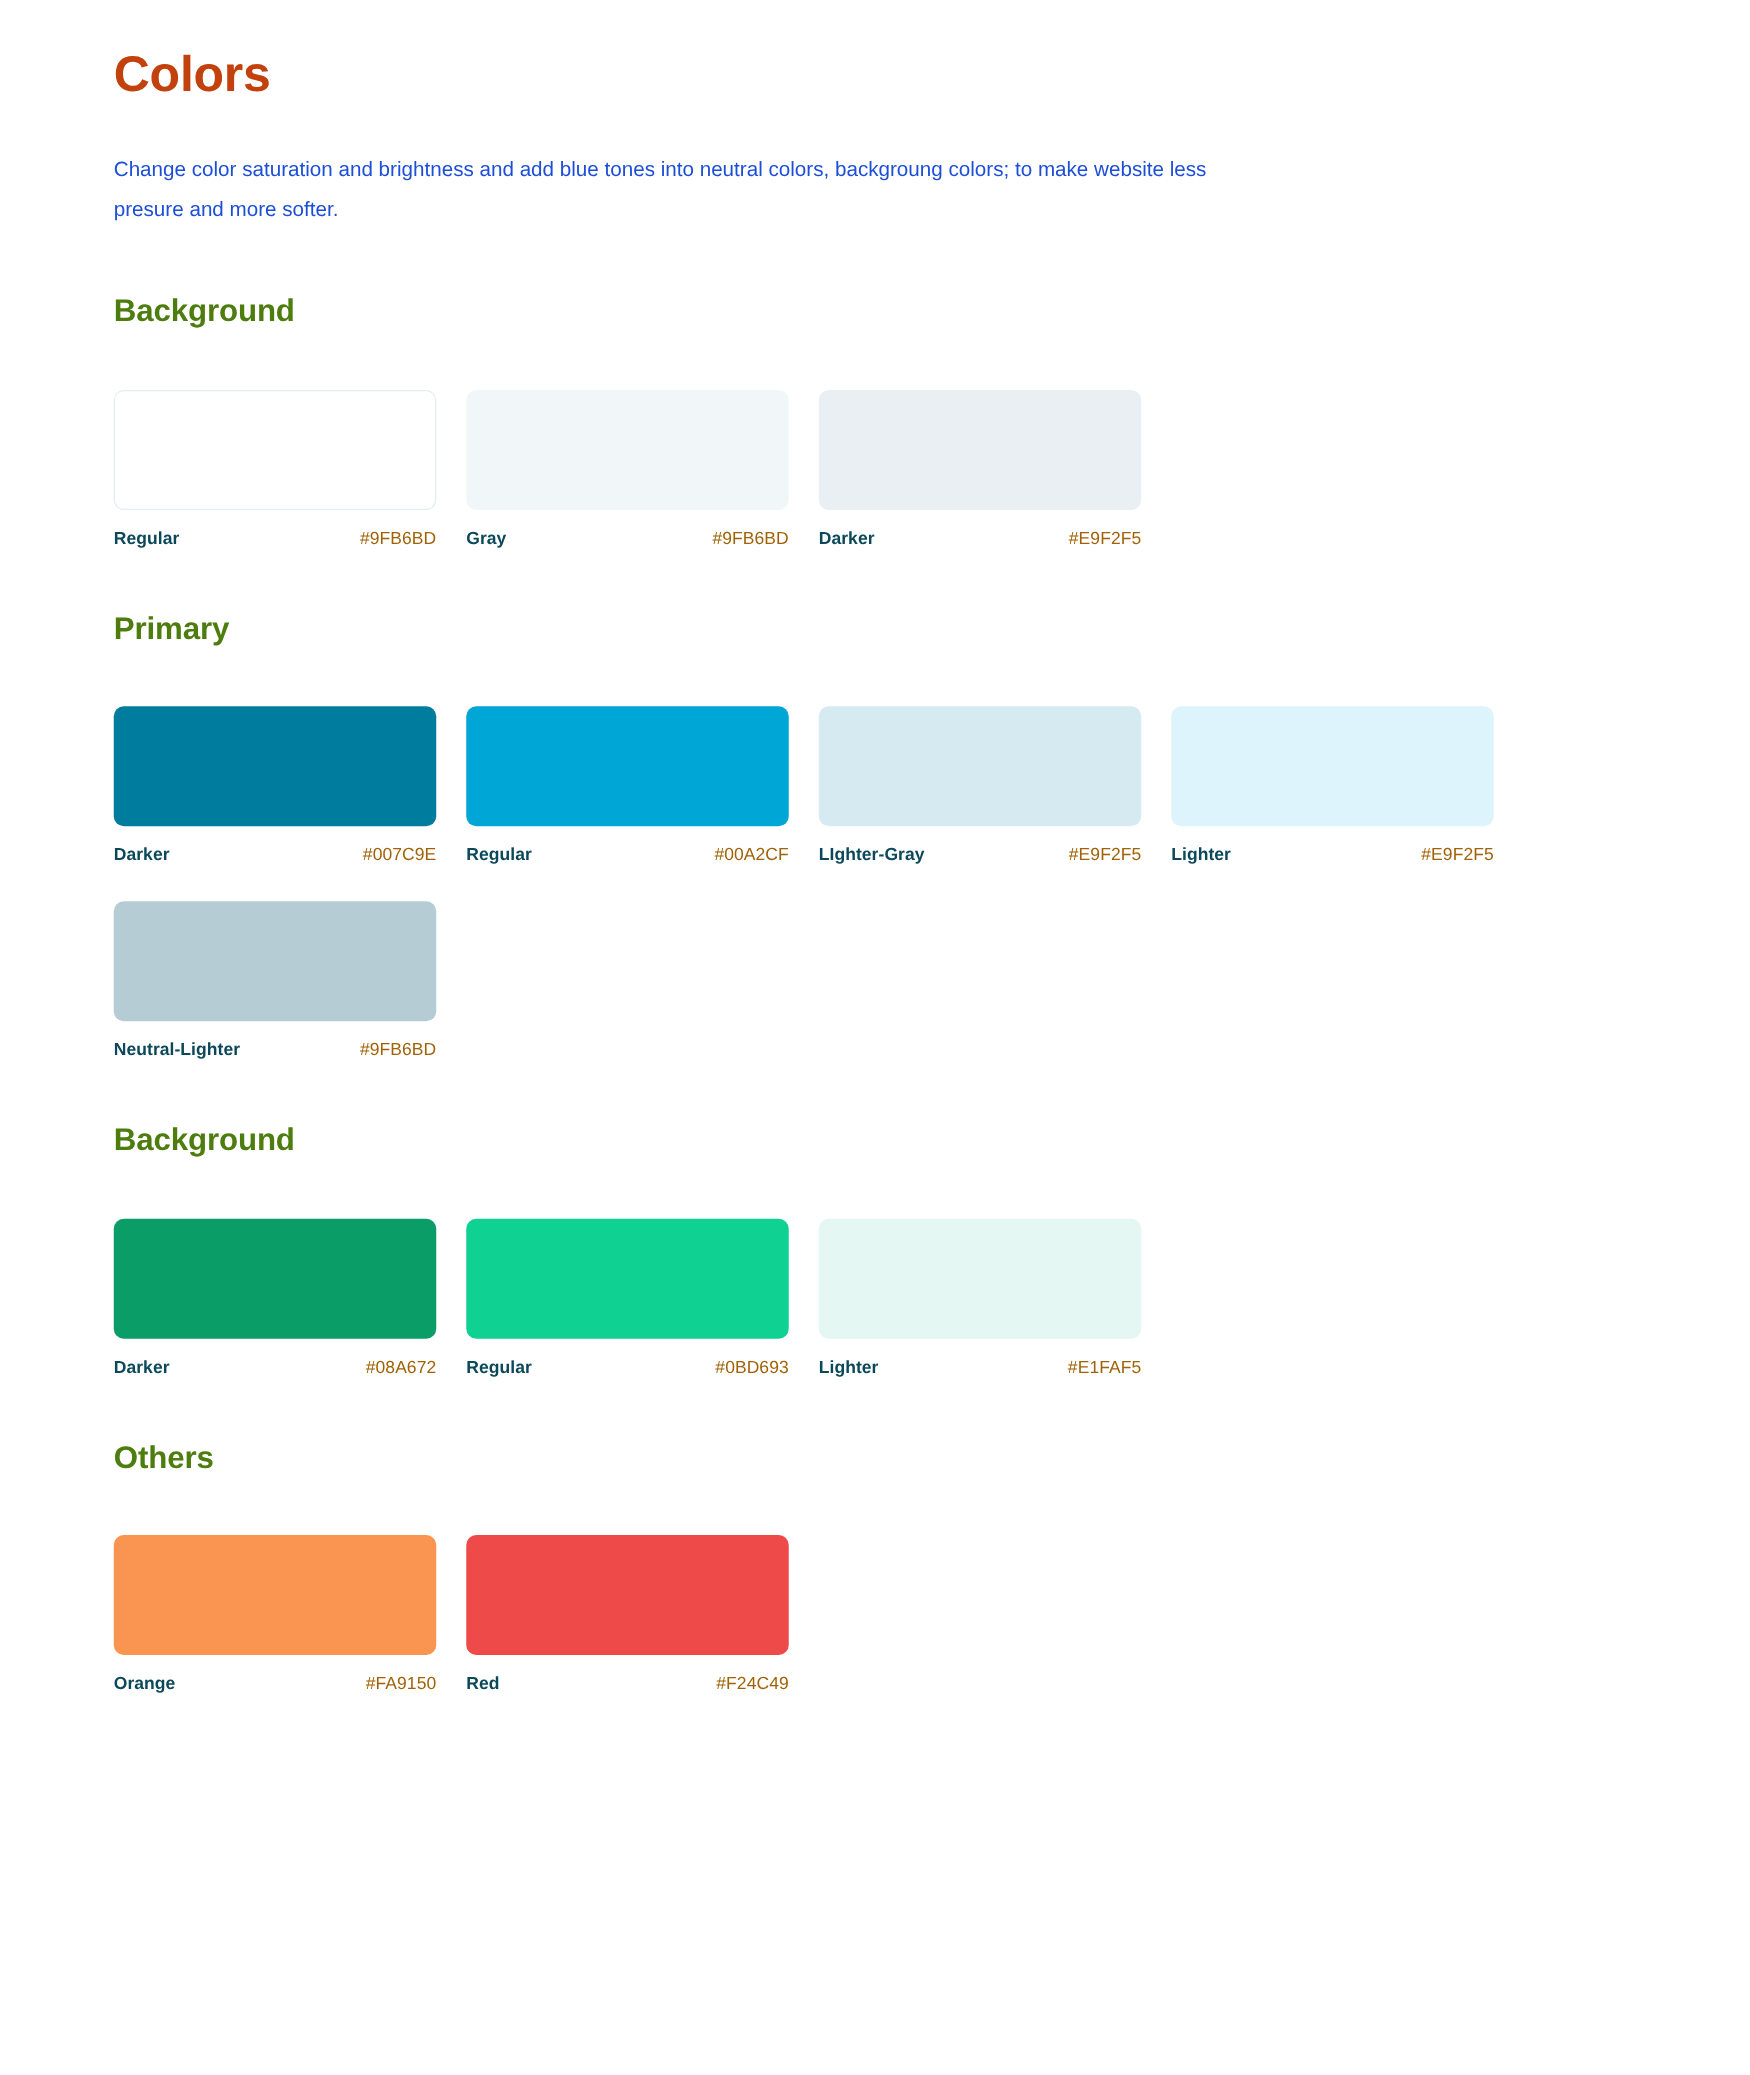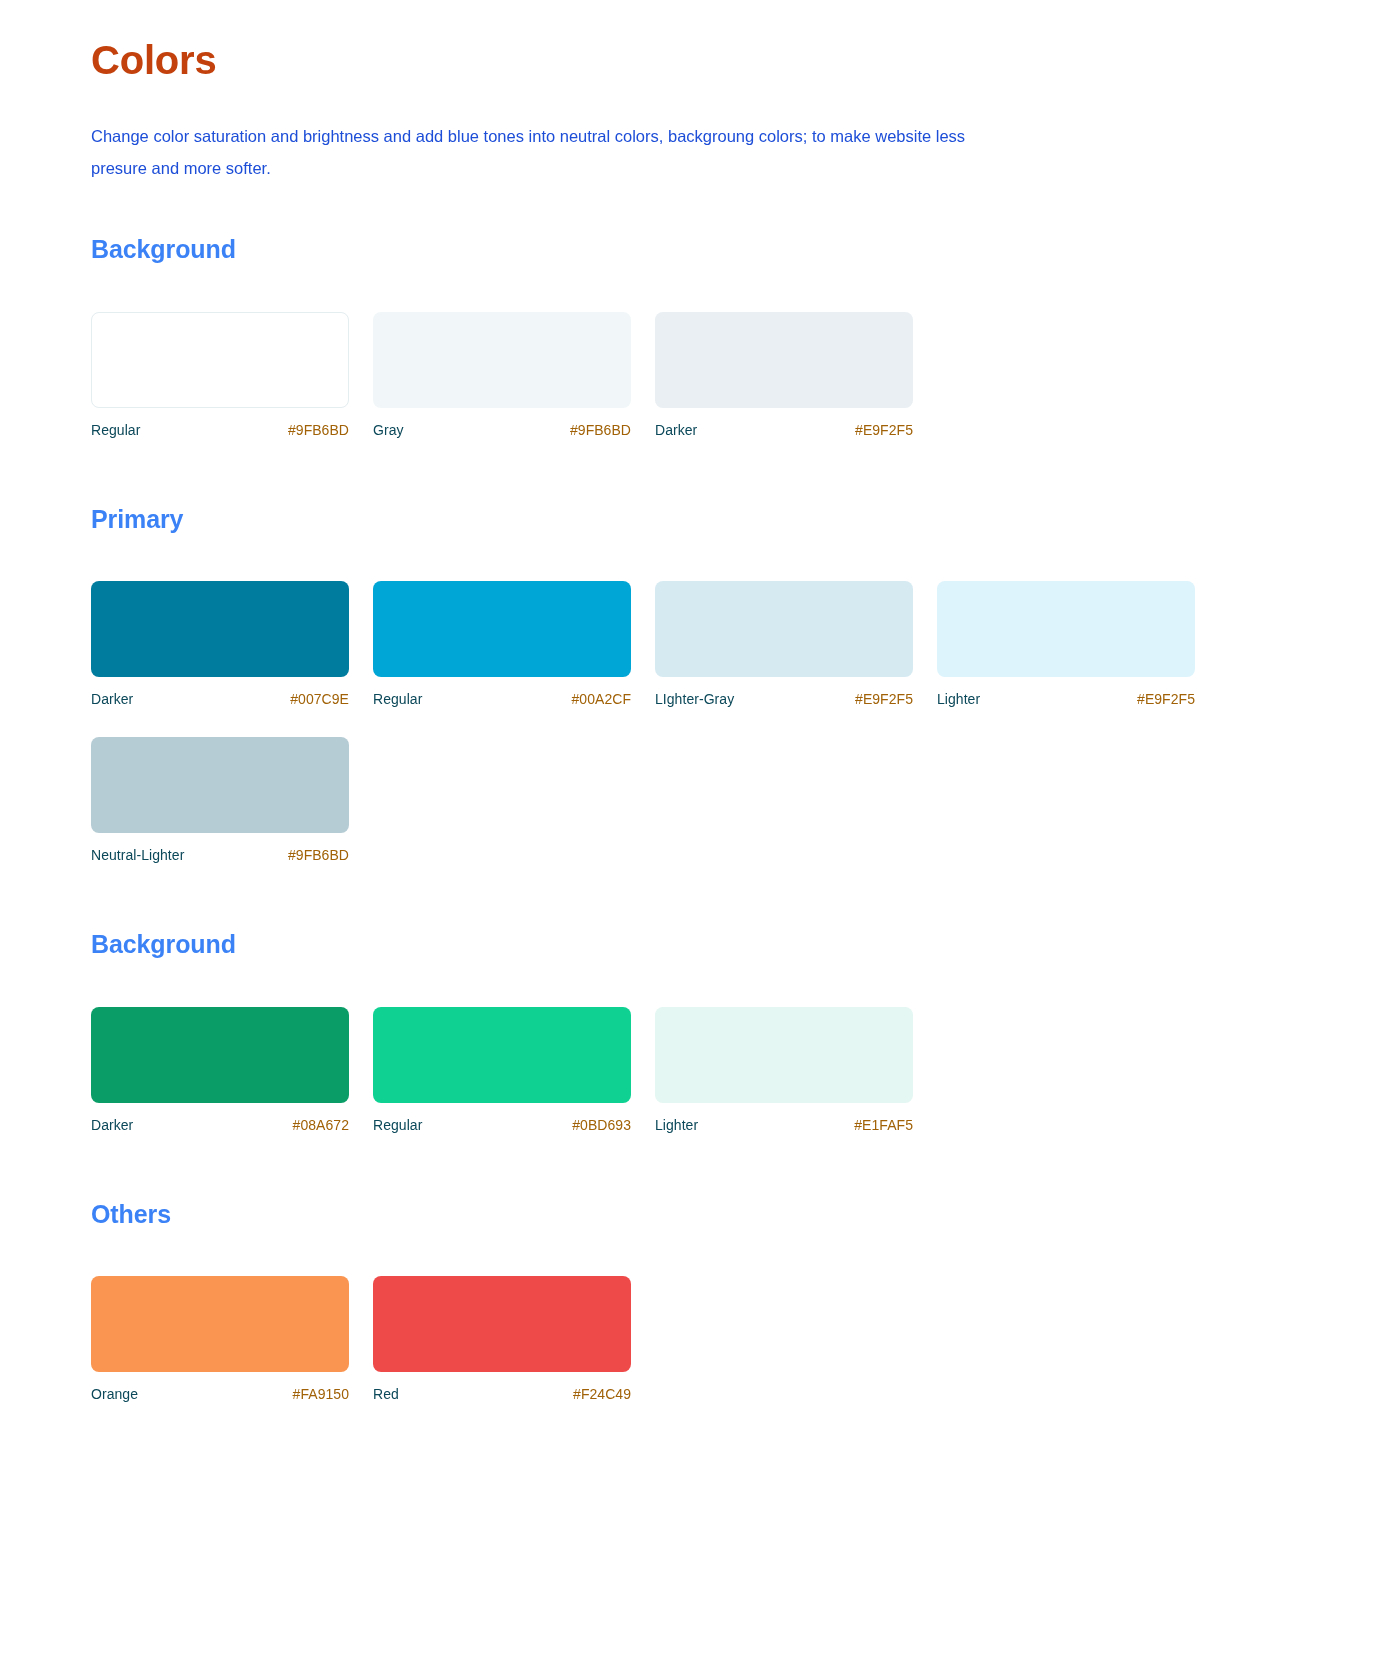--- a/index.html
+++ b/index.html
@@ -37,27 +37,27 @@
     font-size: 16.5px;
     color: #1d4ed8;
     line-height: 1.95;
     max-width: 910px;
     margin: 0 0 52px 0;
     font-weight: 400;
   }
   .section-title {
     font-size: 25px;
     font-weight: 700;
-    color: #3b82f6;
+    color: #4d7c0f;
     margin: 0 0 48px 0;
     line-height: 1.1;
     letter-spacing: -0.1px;
   }
   .section { margin-bottom: 0; }
-  .section + .section { margin-top: 38px; }
+  .section + .section { margin-top: 22px; }
 
   
   .swatch-row {
     display: flex;
     flex-wrap: wrap;
     gap: 0px;
   }
   .swatch {
     width: 258px;
     margin-right: 24px;
@@ -73,21 +73,21 @@
   }
   .swatch-meta {
     display: flex;
     justify-content: space-between;
     align-items: baseline;
     margin-top: 14px;
     width: 258px;
   }
   .swatch-name {
     font-size: 14px;
-    font-weight: 400;
+    font-weight: 700;
     color: #0B4859;
     letter-spacing: 0.05px;
   }
   .swatch-hex {
     font-size: 14px;
     font-weight: 400;
     color: #a16207;
     letter-spacing: 0.05px;
   }
 </style>

